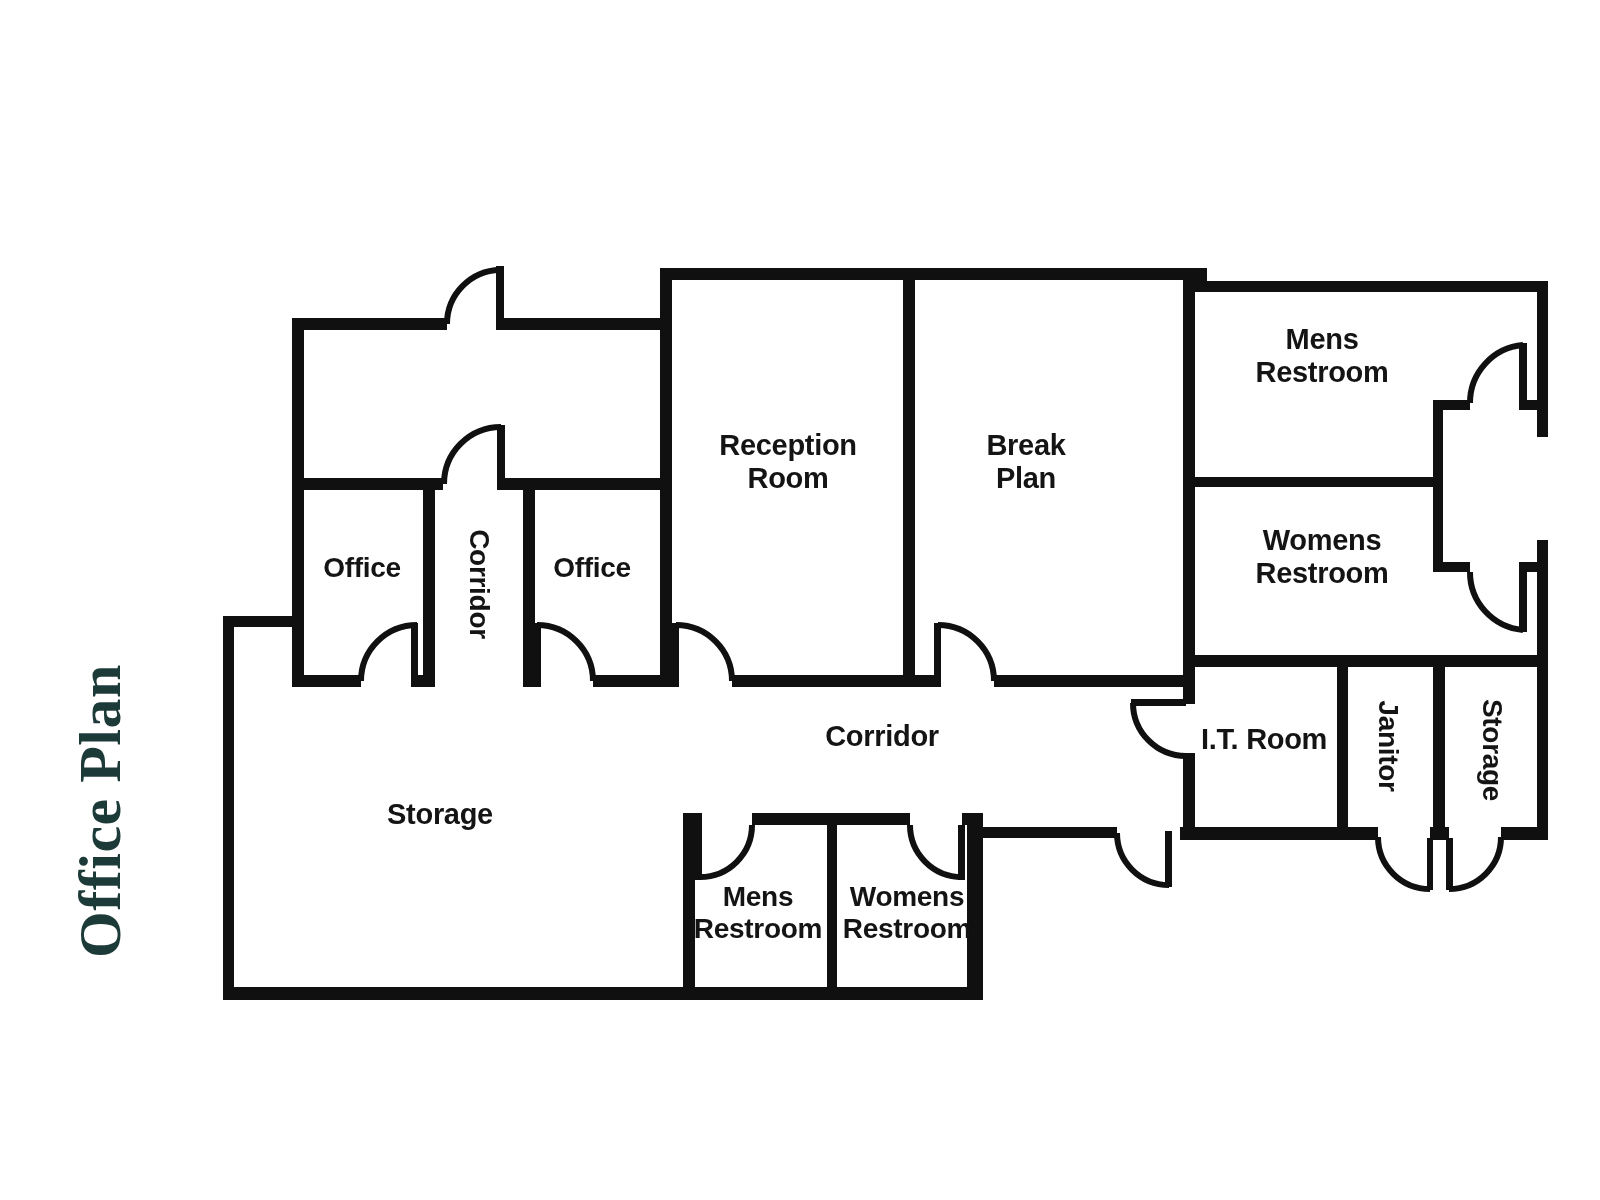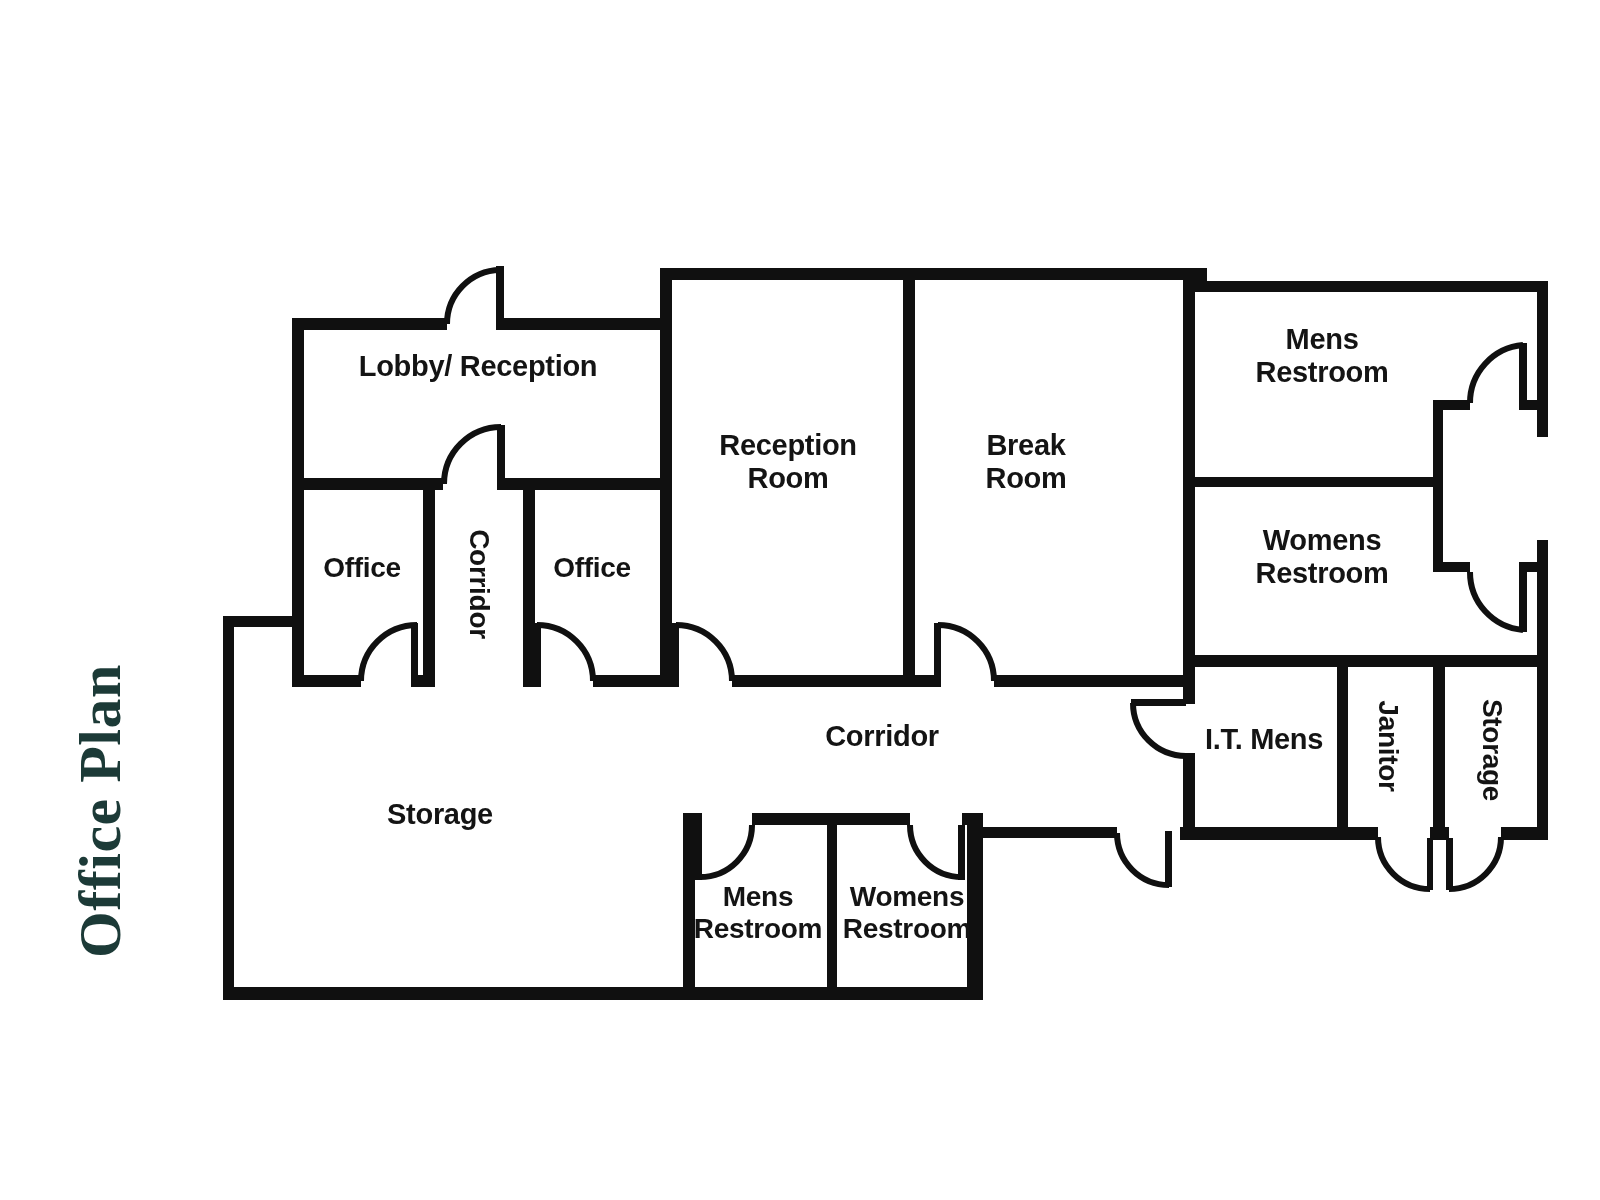--- a/index.html
+++ b/index.html
@@ -123,35 +123,34 @@
         <path d="M1169,885 A52,52 0 0 1 1117,833"></path>
         <path d="M1133,703 A53,53 0 0 0 1186,756"></path>
         <path d="M1430,889 A52,52 0 0 1 1378,837"></path>
         <path d="M1449,889 A52,52 0 0 0 1501,837"></path>
       </g>
     </g>
   </svg>
 
   <div class="title" style="left:100px; top:811px">Office Plan</div>
 
-  <div class="lbl big" style="left:478px; top:367px">Lobby/ Reception</div>
   <div class="lbl big" style="left:788px; top:462px">Reception
 Room</div>
   <div class="lbl big" style="left:1026px; top:462px">Break
-Room</div>
+Plan</div>
   <div class="lbl big" style="left:1322px; top:356px">Mens
 Restroom</div>
   <div class="lbl big" style="left:1322px; top:557px">Womens
 Restroom</div>
   <div class="lbl" style="left:362px; top:568px">Office</div>
   <div class="lbl" style="left:592px; top:568px">Office</div>
   <div class="lbl rot90" style="left:479px; top:584px">Corridor</div>
   <div class="lbl big" style="left:440px; top:815px">Storage</div>
   <div class="lbl big" style="left:882px; top:737px">Corridor</div>
-  <div class="lbl big" style="left:1264px; top:740px">I.T. Mens</div>
+  <div class="lbl big" style="left:1264px; top:740px">I.T. Room</div>
   <div class="lbl rot90" style="left:1388px; top:746px">Janitor</div>
   <div class="lbl rot90" style="left:1492px; top:750px">Storage</div>
   <div class="lbl" style="left:758px; top:913px">Mens
 Restroom</div>
   <div class="lbl" style="left:907px; top:913px">Womens
 Restroom</div>
 
 </div>
 
 </body></html>

